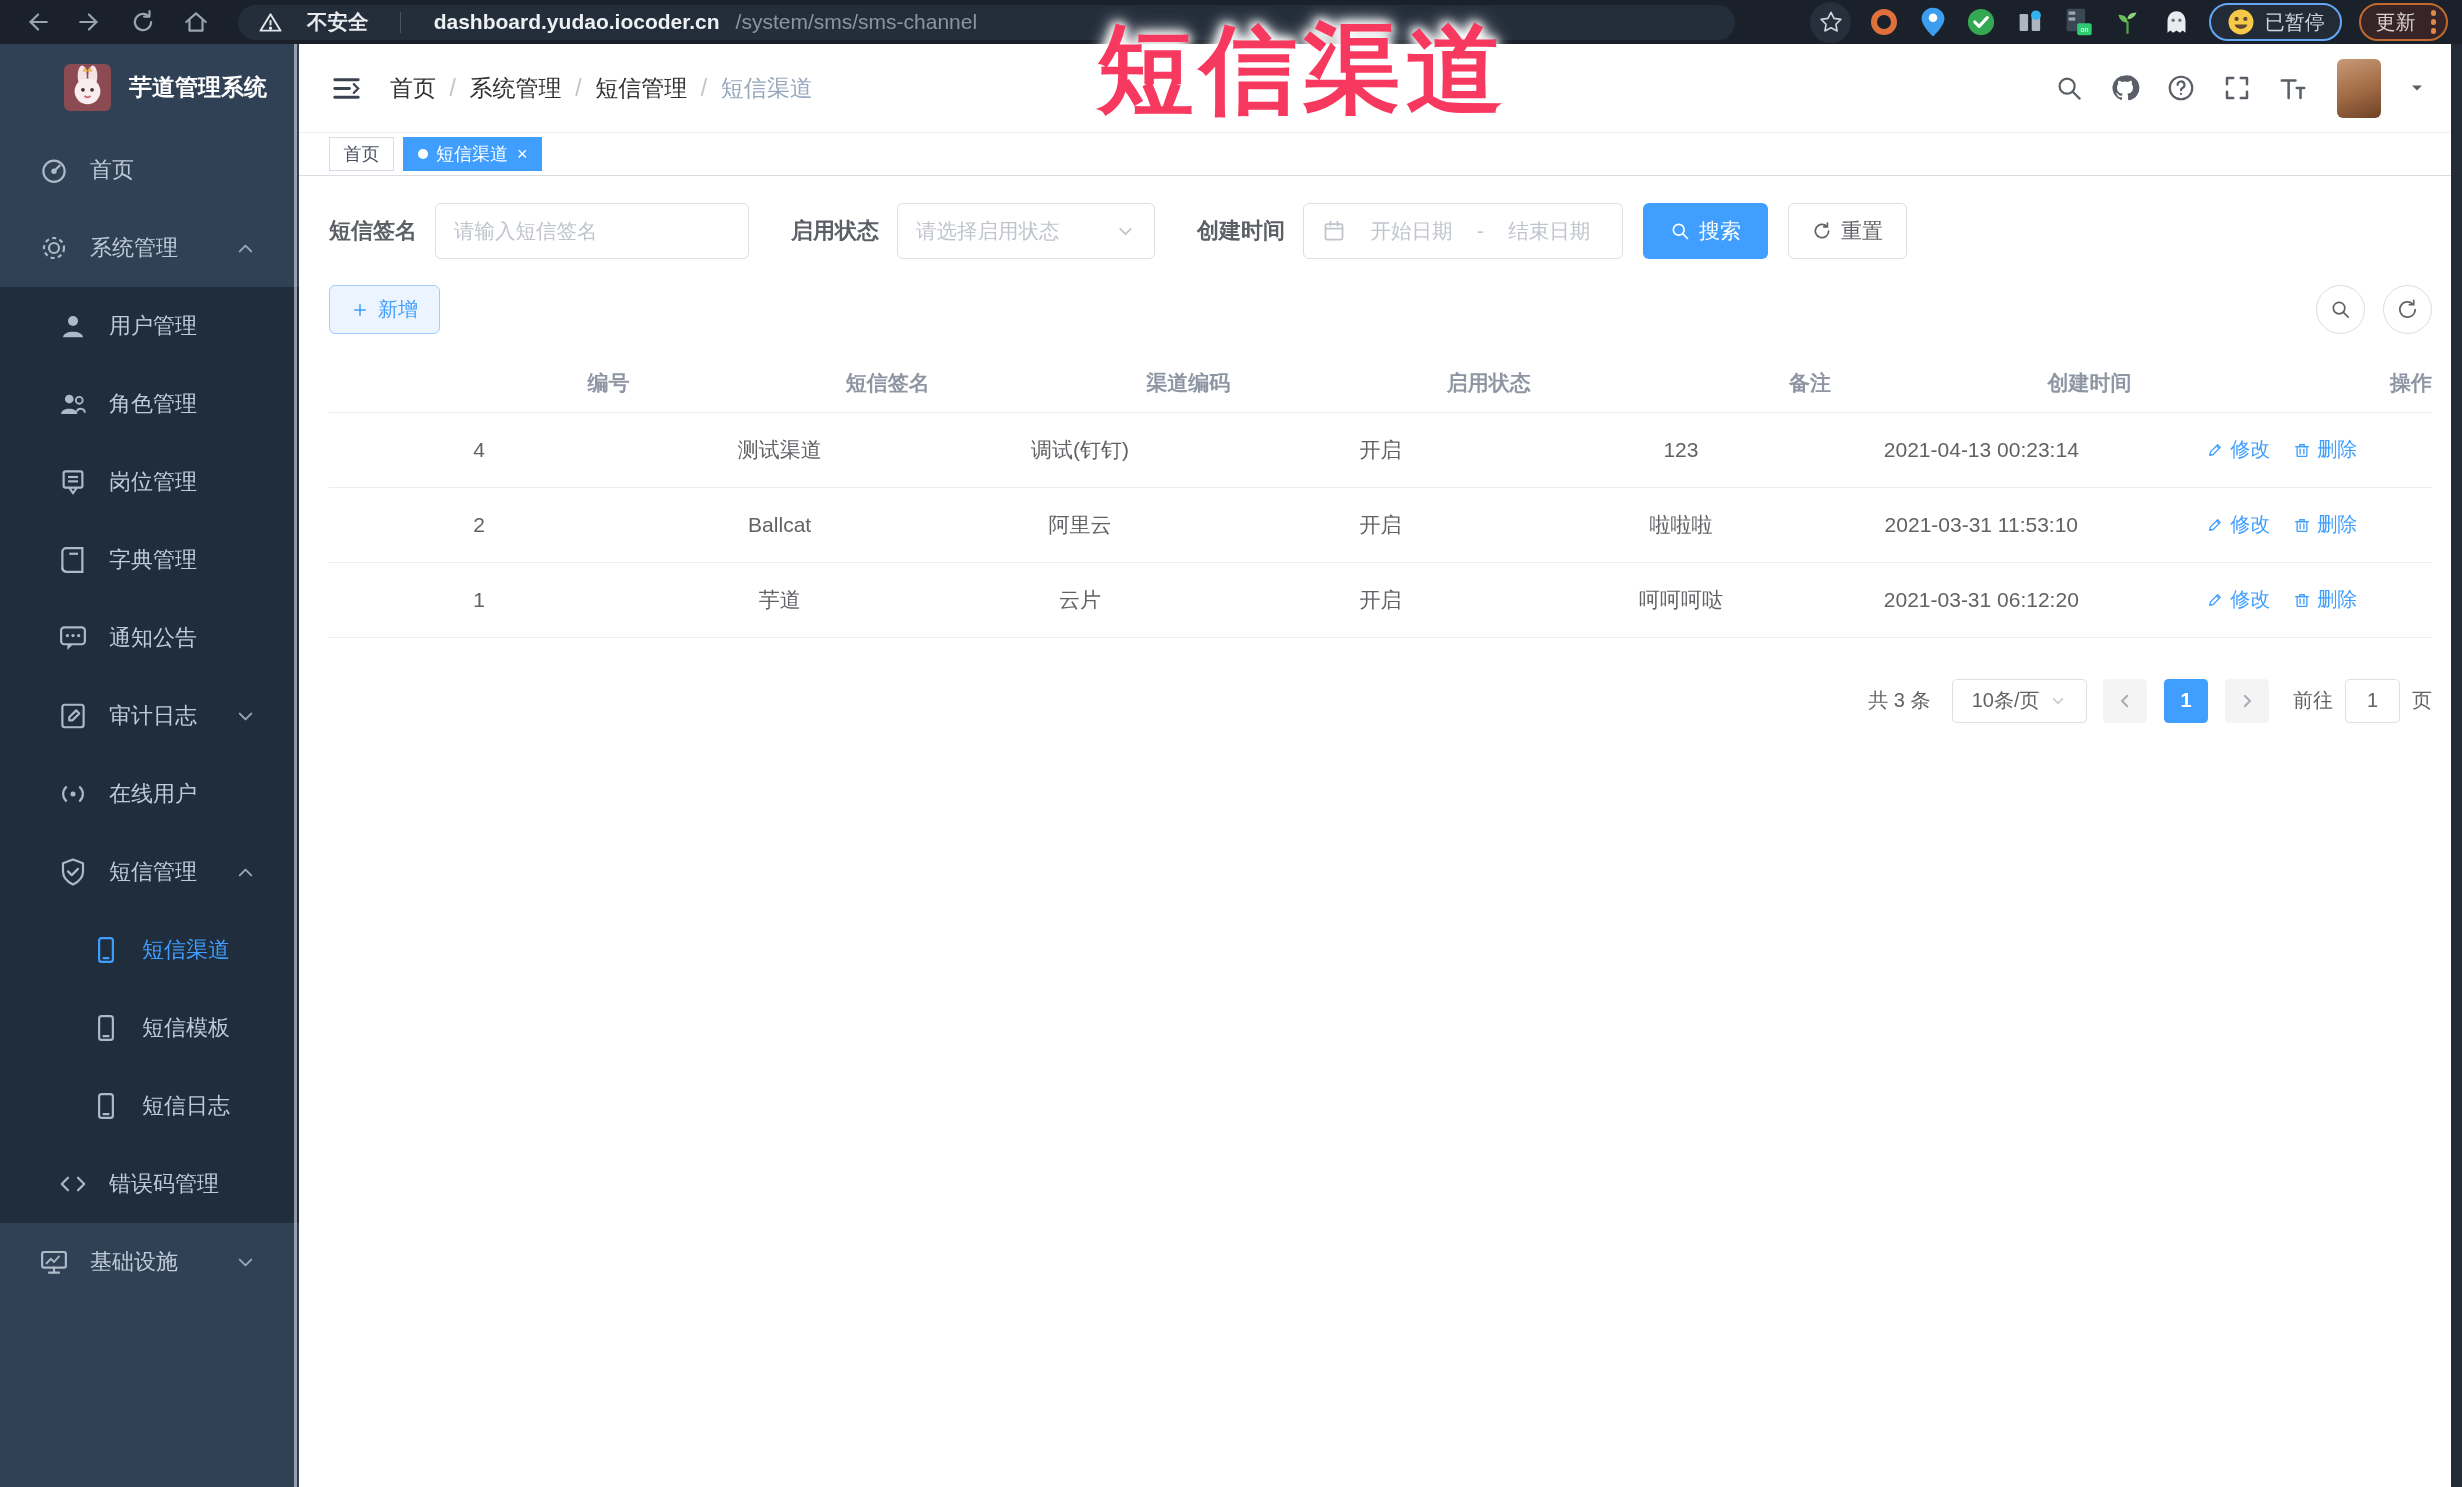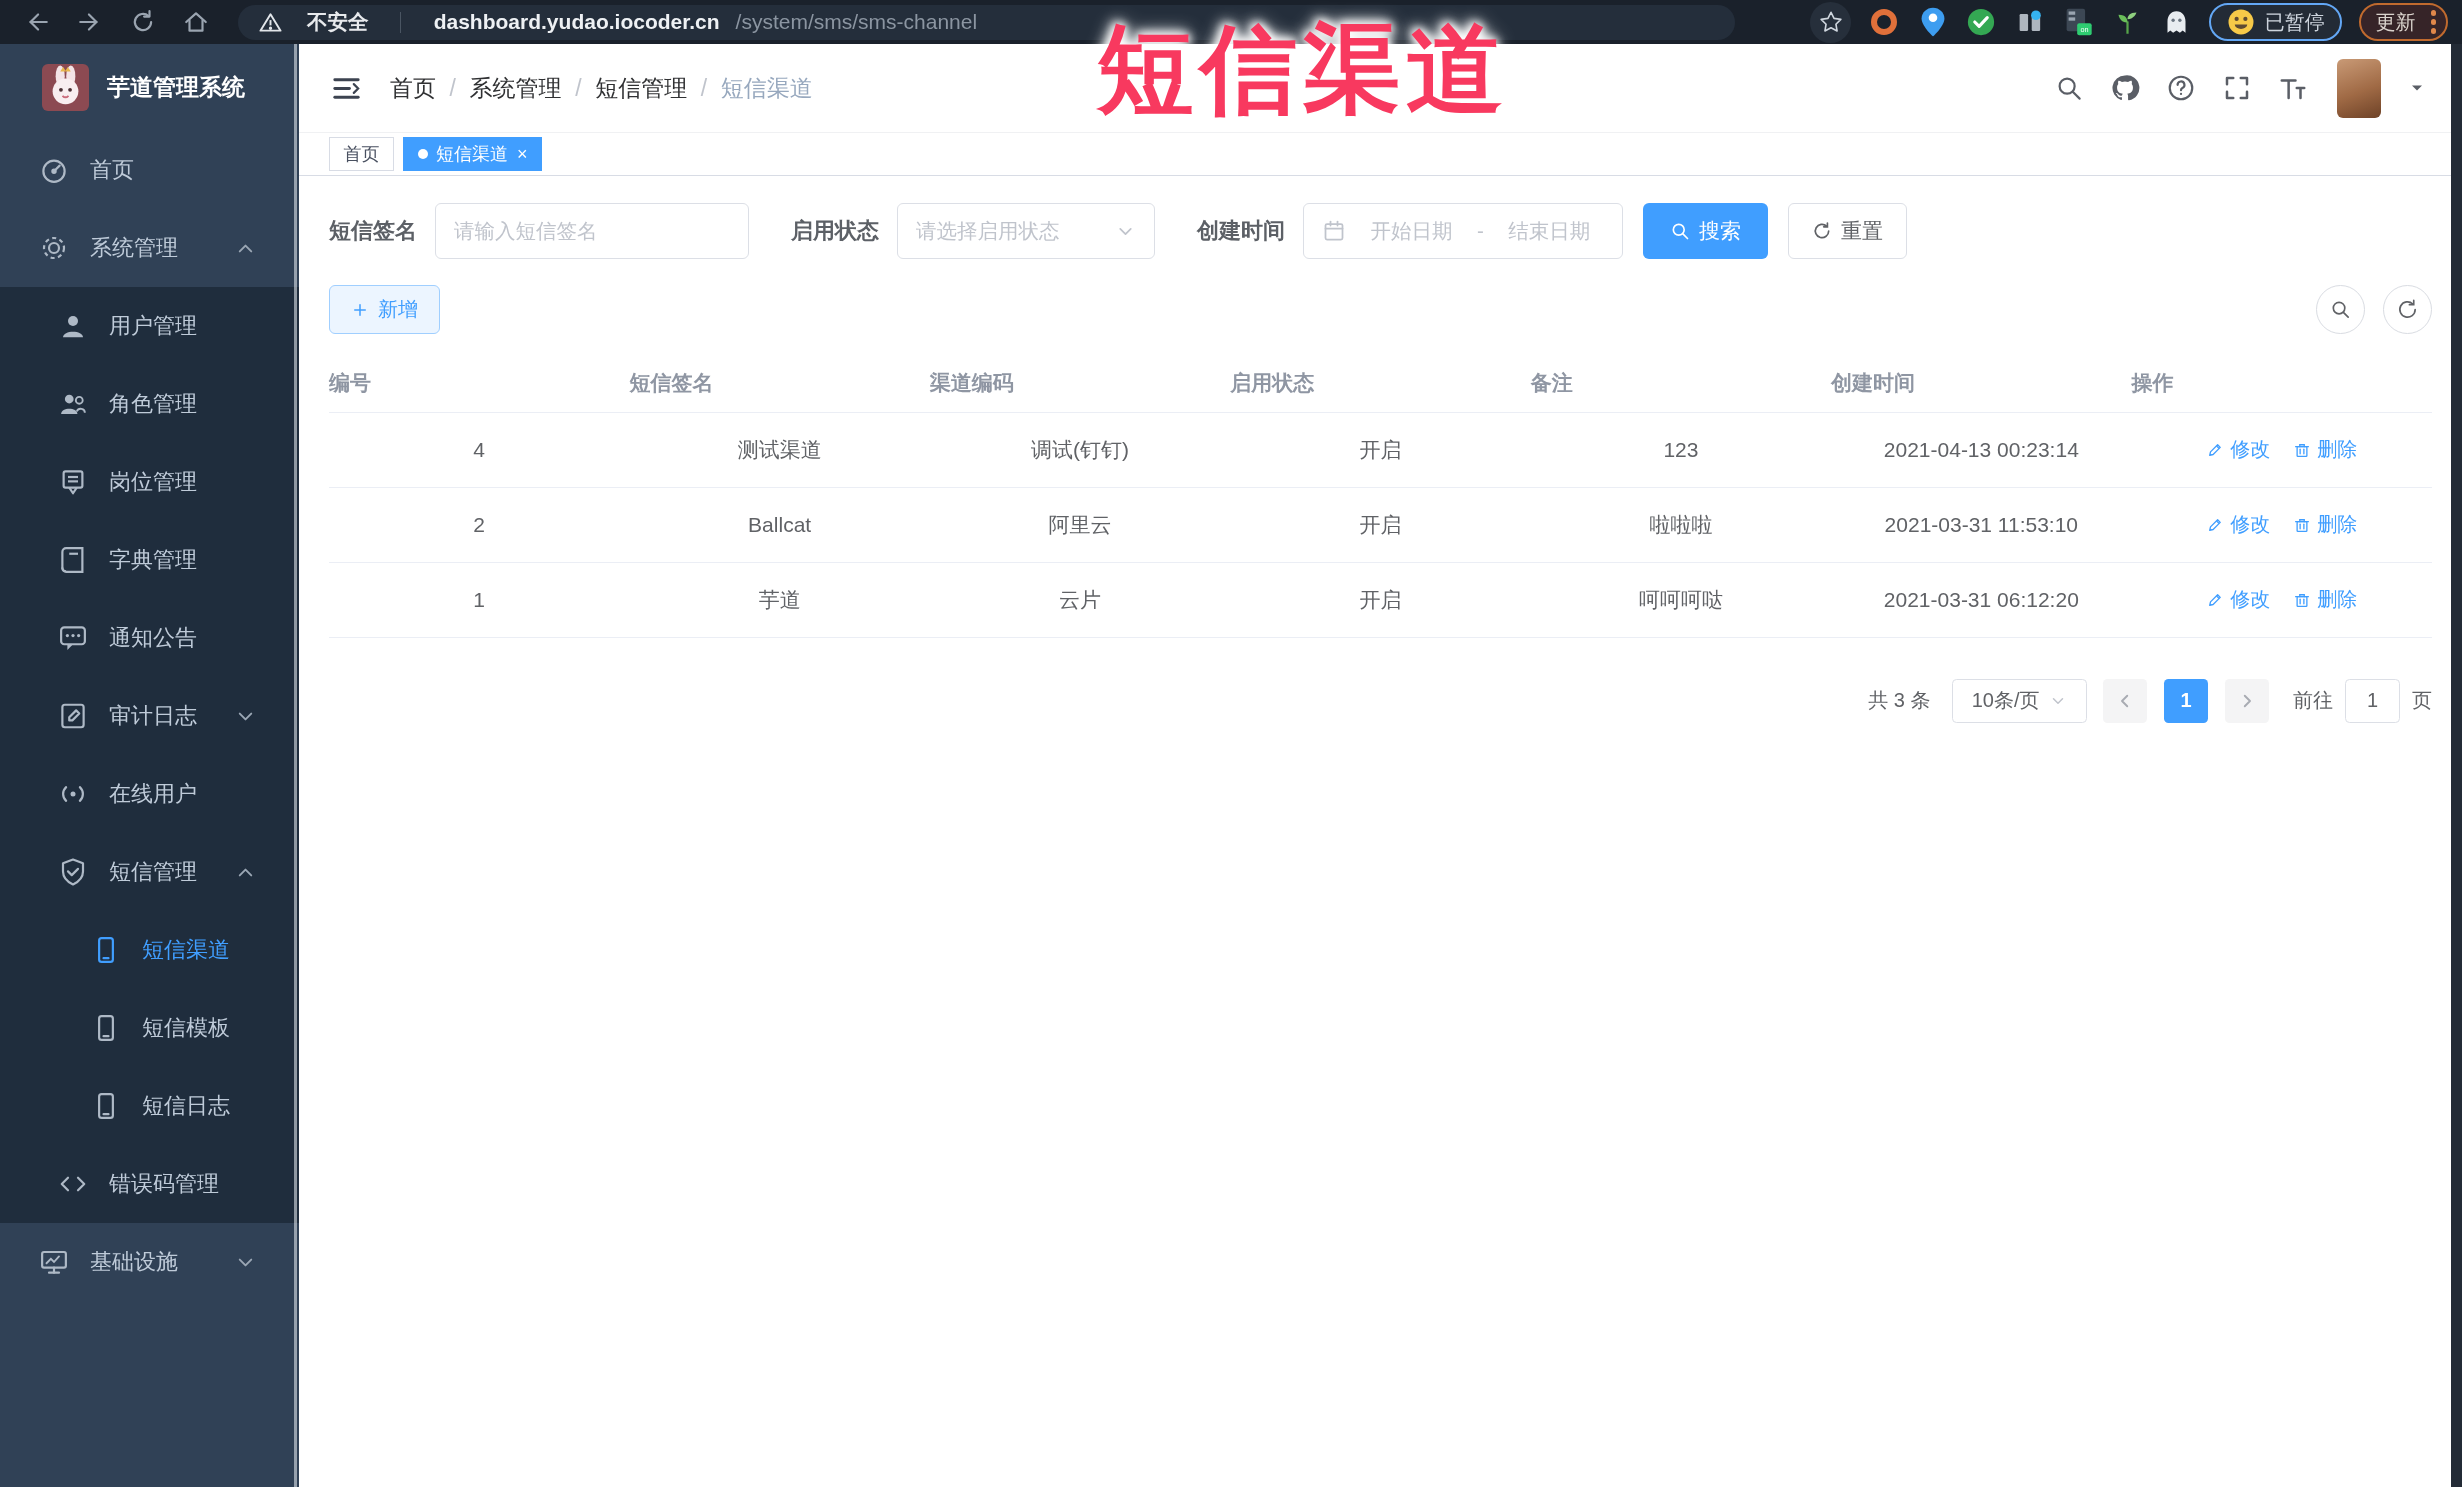--- a/index.html
+++ b/index.html
@@ -31,21 +31,21 @@
   .annotation { position:absolute; left:1097px; top:21px; z-index:50; font-size:97px; line-height:1; font-weight:700;
     color:#f8395f; letter-spacing:6px; pointer-events:none;
     text-shadow:0 0 9px #fff, 0 0 20px rgba(255,255,255,.95), 3px 3px 12px rgba(255,255,255,.85), -3px -3px 12px rgba(255,255,255,.85); }
 
   
   .shell { display:flex; height:1444px; }
 
   
   .sidebar { width:299px; background:#304156; position:relative; flex:none; }
   .sidebar::after { content:""; position:absolute; top:0; right:2.3px; width:2.3px; height:100%; background:rgba(235,240,246,.55); }
-  .logo-row { height:87px; display:flex; align-items:center; padding-left:42px; }
+  .logo-row { height:87px; display:flex; align-items:center; padding-left:64px; }
   .logo-img { width:47px; height:47px; border-radius:6px; overflow:hidden; flex:none; }
   .logo-title { color:#fff; font-size:23px; font-weight:700; margin-left:18px; white-space:nowrap; }
   .mi { height:78px; display:flex; align-items:center; color:#bfcbd9; font-size:22px; position:relative; cursor:pointer; }
   .mi .ms-ico { width:30px; height:30px; margin-right:21px; flex:none; color:#aeb9c6; }
   .mi.lvl0 { padding-left:39px; }
   .mi.lvl1 { padding-left:58px; }
   .mi.lvl2 { padding-left:91px; }
   .submenu { background:#1f2d3d; }
   .mi.active { color:#409eff; }
   .mi.active .ms-ico { color:#409eff; }
@@ -100,21 +100,21 @@
   
   .toolbar-row { display:flex; align-items:center; margin-top:26px; }
   .btn-add { height:49px; background:#ecf5ff; border:1.5px solid #a0cfff; color:#409eff; border-radius:6px; font-size:20px; padding:0 21px; display:flex; align-items:center; cursor:pointer; }
   .btn-add svg { width:18px; height:18px; margin-right:9px; }
   .circle-btns { margin-left:auto; display:flex; gap:18px; }
   .cbtn { width:49px; height:49px; border-radius:50%; border:1.5px solid #d9dce2; background:#fff; color:#606266; display:flex; align-items:center; justify-content:center; cursor:pointer; }
   .cbtn svg { width:23px; height:23px; }
 
   
   table { width:100%; border-collapse:collapse; table-layout:fixed; margin-top:20px; }
-  th { height:58px; font-size:21px; font-weight:700; color:#8f96a3; text-align:left; border-bottom:1.5px solid #ebeef5; }
+  th { height:58px; font-size:21px; font-weight:700; color:#8f96a3; text-align:right; border-bottom:1.5px solid #ebeef5; }
   td { height:74px; font-size:21px; color:#606266; text-align:center; border-bottom:1.5px solid #ebeef5; }
   .op-cell { display:flex; align-items:center; justify-content:center; gap:23px; height:74px; }
   .op-link { color:#409eff; font-size:20px; display:flex; align-items:center; gap:6px; cursor:pointer; }
   .op-link svg { width:18px; height:18px; }
 
   
   .pager { display:flex; align-items:center; justify-content:flex-end; margin-top:41px; gap:16.7px; font-size:20px; color:#606266; }
   .pg-total { margin-right:4.5px; }
   .pg-size { width:135px; height:44px; border:1.5px solid #dcdfe6; border-radius:4.5px; display:flex; align-items:center; justify-content:center; gap:9px; color:#606266; cursor:pointer; }
   .pg-size .sel-chev { width:18px; height:18px; }

